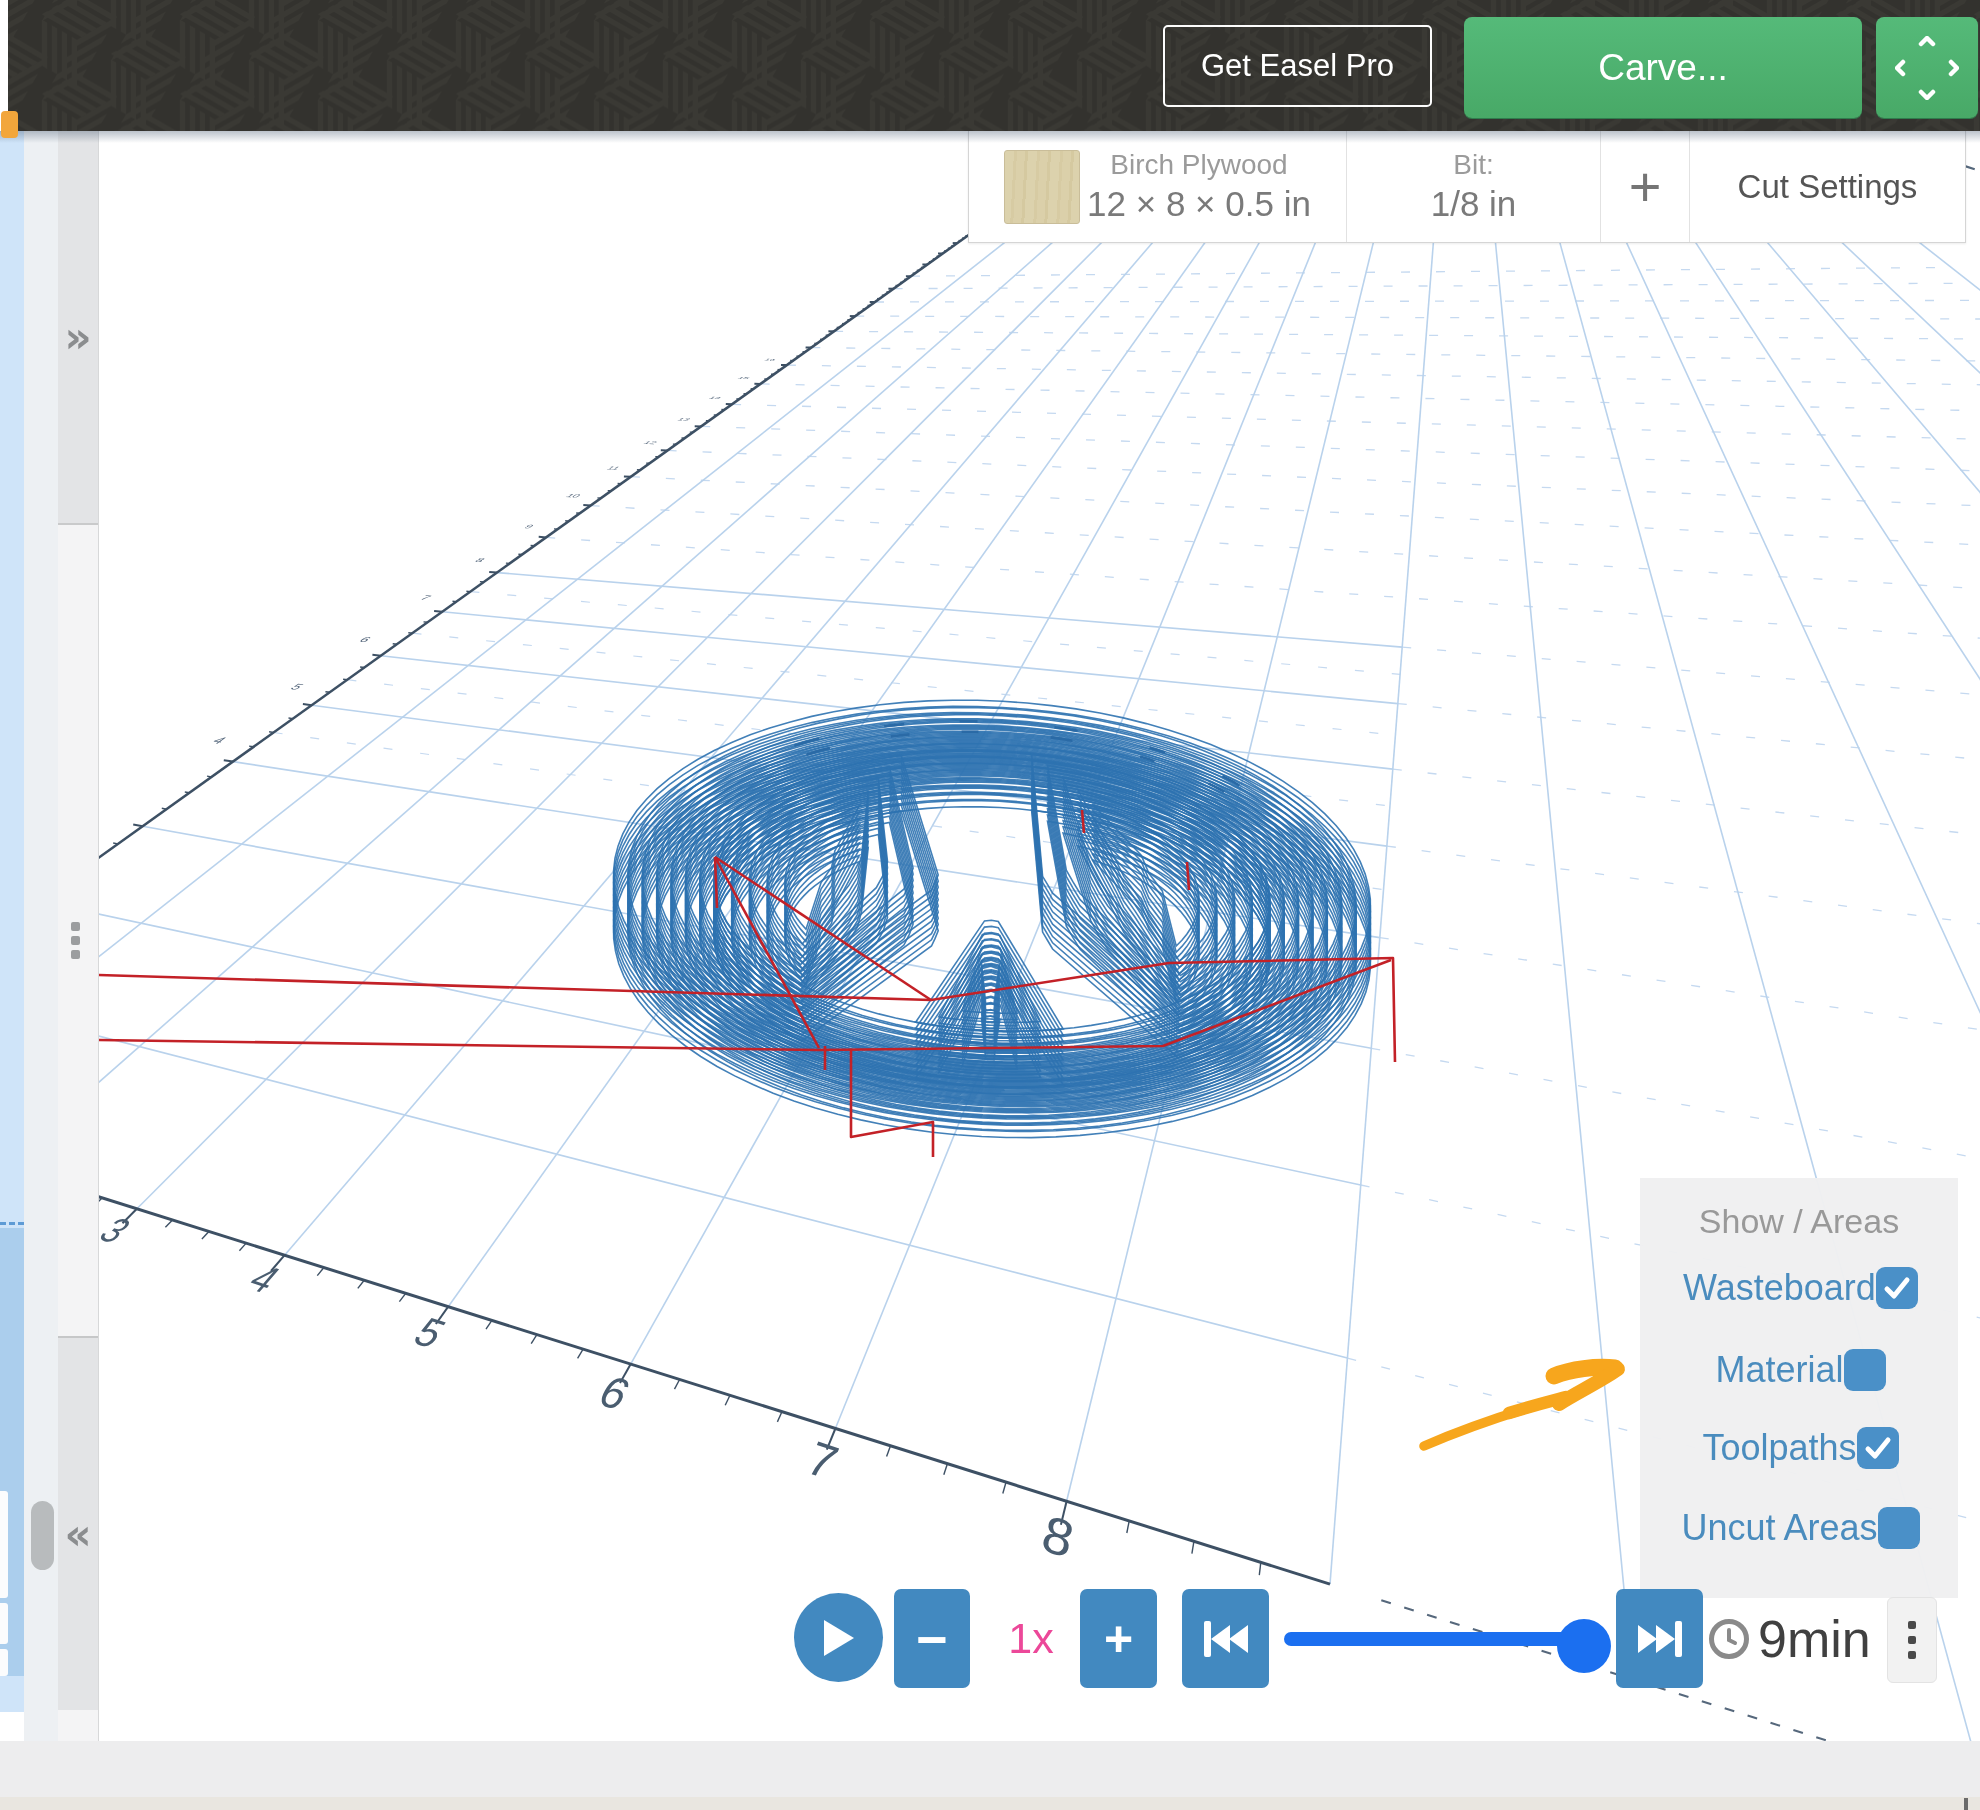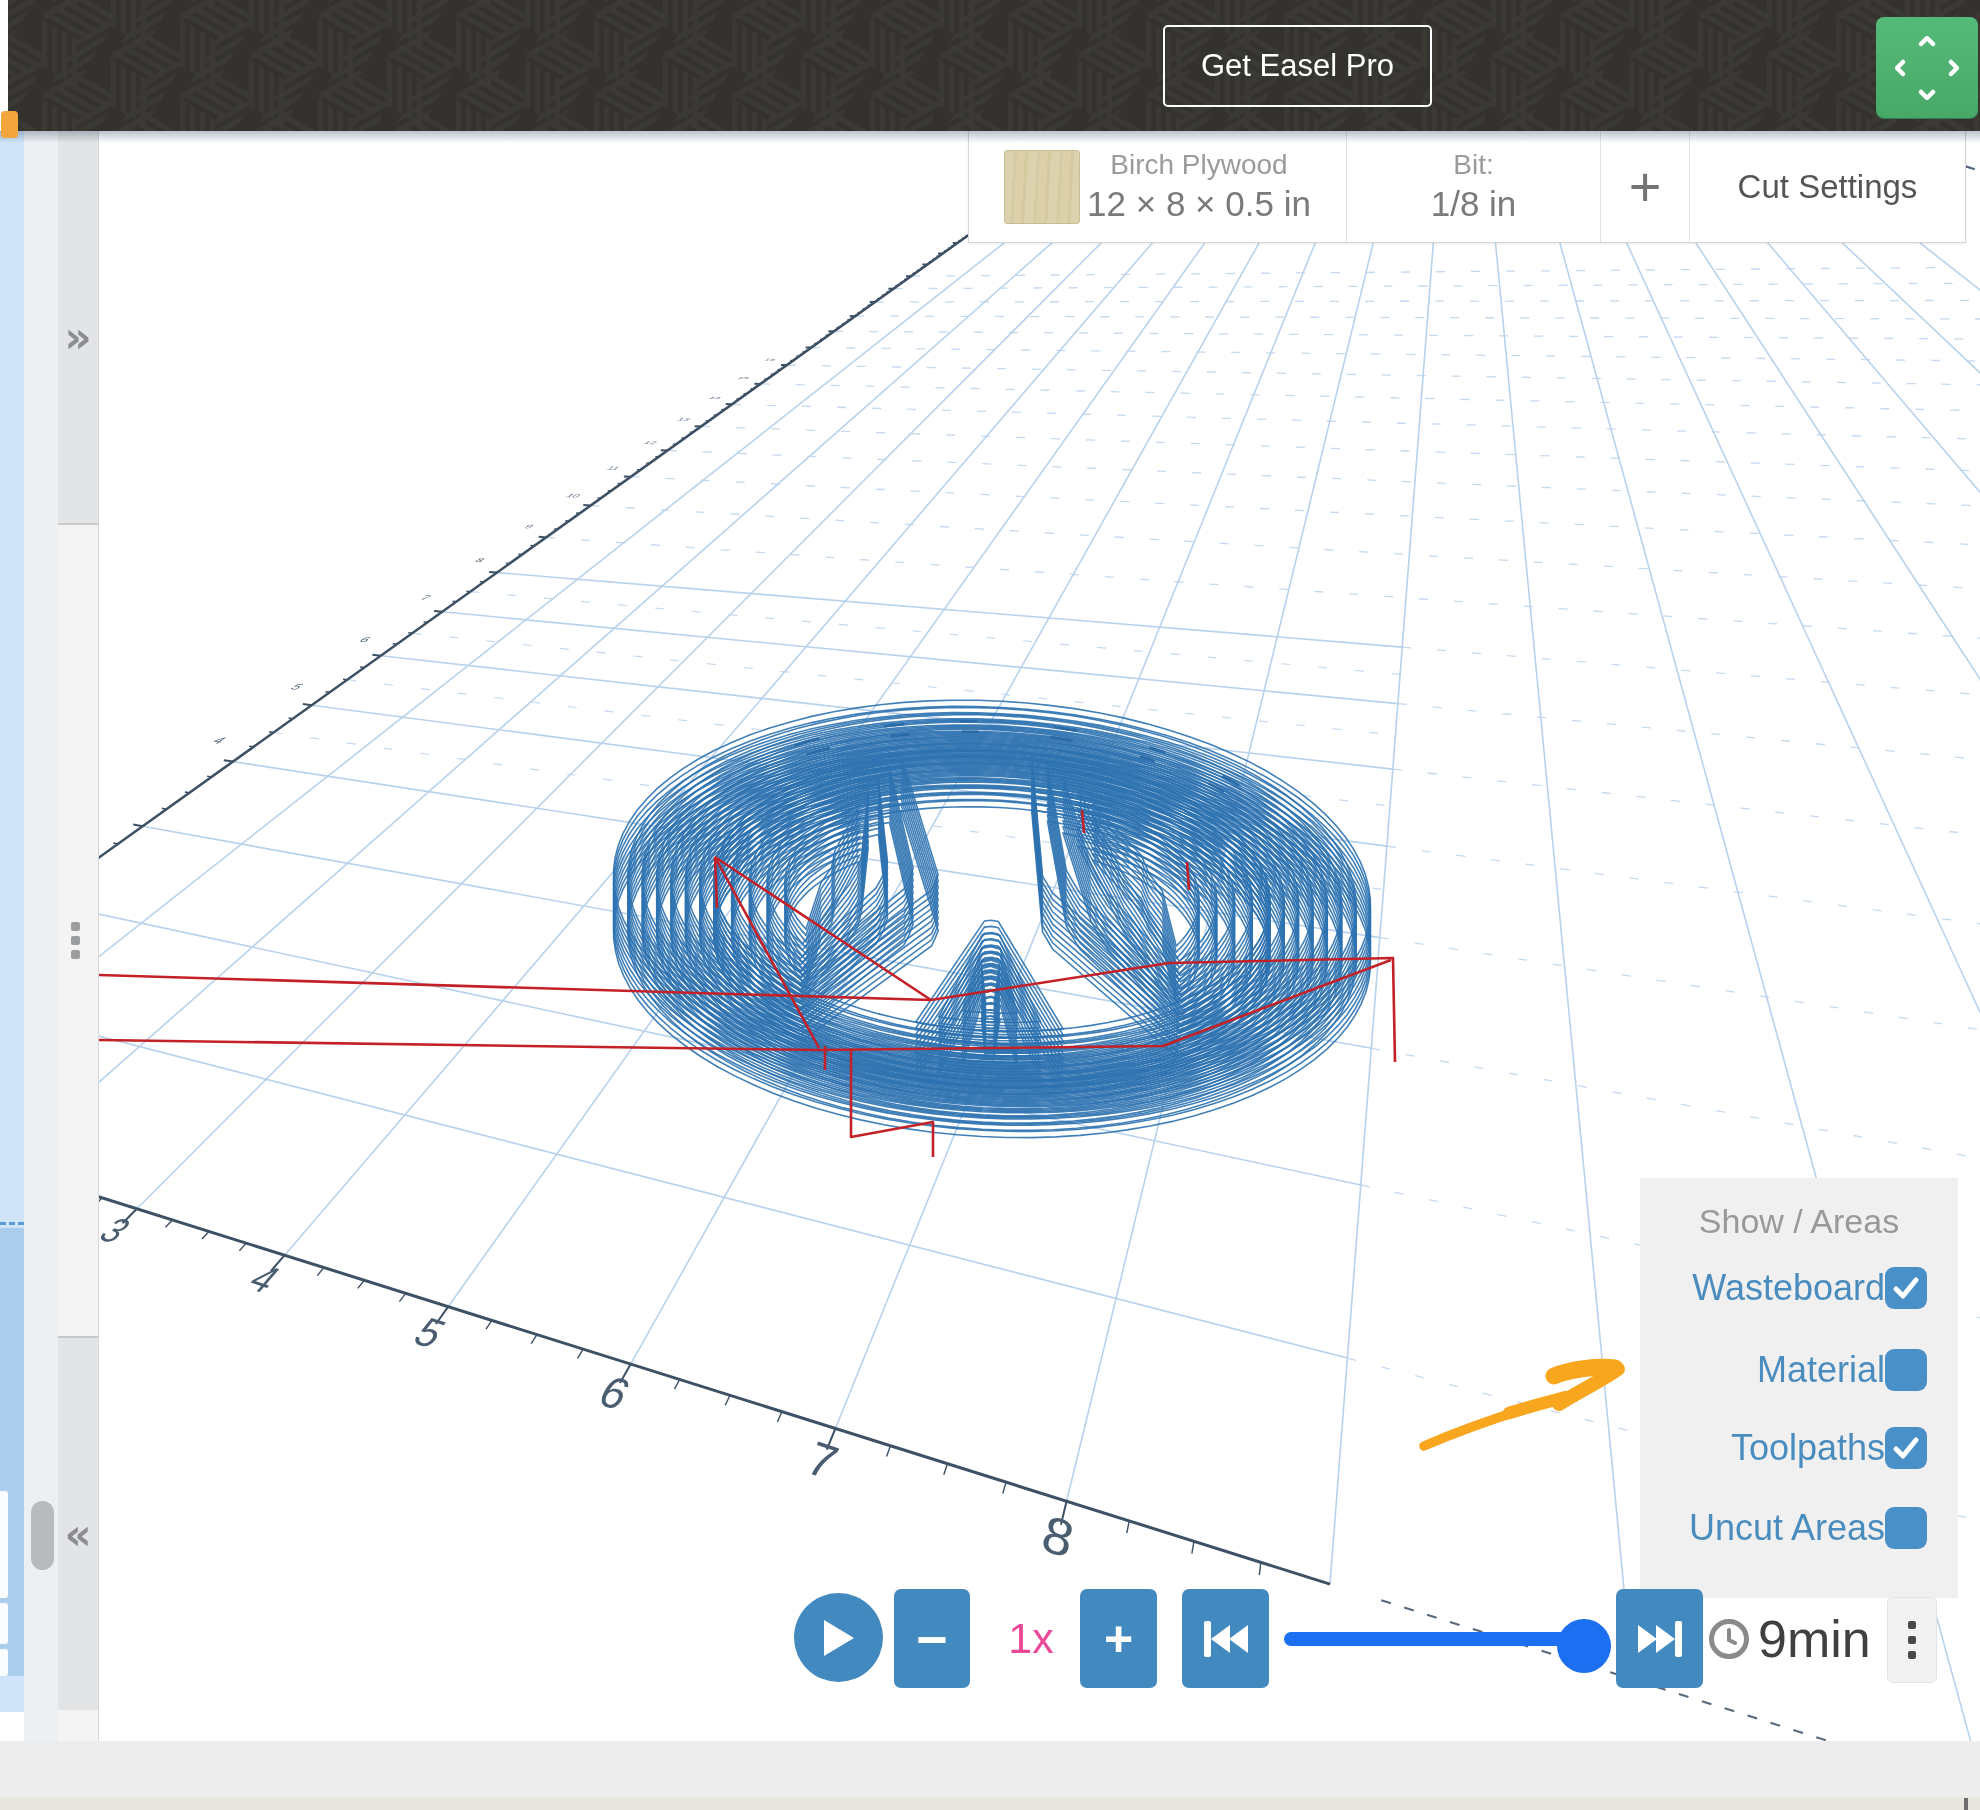--- a/index.html
+++ b/index.html
@@ -54,21 +54,21 @@
   .sec-bit { width:254px; }
   .bit-text { display:flex; flex-direction:column; align-items:center; line-height:1.25; }
   .bit-label { font-size:28px; color:#9b9b9b; }
   .bit-value { font-size:35px; color:#7a7a7a; }
   .sec-plus { width:89px; font-size:56px; color:#757575; font-weight:200; }
   .sec-cut { flex:1; font-size:33px; color:#555; }
 
   
   .showhide { position:absolute; left:1640px; top:1178px; width:318px; height:420px; background:rgba(240,240,241,0.97); z-index:20; }
   .showhide .title { text-align:center; margin-top:24px; font-size:34px; color:#999; }
-  .showhide .row { position:absolute; left:34px; right:31px; height:42px; display:flex; align-items:center; justify-content:flex-end; }
+  .showhide .row { position:absolute; left:34px; right:31px; height:42px; display:flex; align-items:center; justify-content:center; }
   .showhide .row .lbl { font-size:36px; color:#4a8cbe; }
   .cbx { width:42px; height:42px; border-radius:9px; background:#4a90c8; display:flex; align-items:center; justify-content:center; }
   .cbx svg { display:block; }
 
   
   .pb { position:absolute; z-index:25; }
   .pb-play { left:794px; top:1593px; width:89px; height:89px; border-radius:50%; background:#4289c0; border:none;
       display:flex; align-items:center; justify-content:center; }
   .pb-btn { background:#4289c0; border:none; border-radius:7px; color:#fff; display:flex; align-items:center; justify-content:center; }
   .pb-minus { left:894px; top:1589px; width:76px; height:99px; font-size:54px; font-weight:bold; }
@@ -670,20 +670,21 @@
               <path d="M-79.0 34.1L-79.0 80.1L-84.1 77.1L-84.1 31.1Z"></path>
               <path d="M-88.9 28.3L-88.9 74.3L-94.1 71.3L-94.1 25.3Z"></path>
               <path d="M-98.9 22.6L-98.9 68.6L-104.1 65.6L-104.1 19.6Z"></path>
             </g>
       </pattern>
         </defs>
       <rect width="1980" height="131" fill="url(#hexweave)"></rect>
     </svg>
     <div class="logo-frag"></div>
     <button class="btn-pro">Get Easel Pro</button>
+    <button class="btn-carve">Carve...</button>
     <button class="btn-jog">
       <svg width="64" height="64" viewBox="0 0 64 64">
         <g stroke="#fff" stroke-width="4.5" fill="none" stroke-linecap="round" stroke-linejoin="round">
           <path d="M26 8 L32 2 L38 8"></path>
             <path d="M26 56 L32 62 L38 56"></path>
           <path d="M8 26 L2 32 L8 38"></path>
             <path d="M56 26 L62 32 L56 38"></path>
         </g>
       </svg>
     </button>

